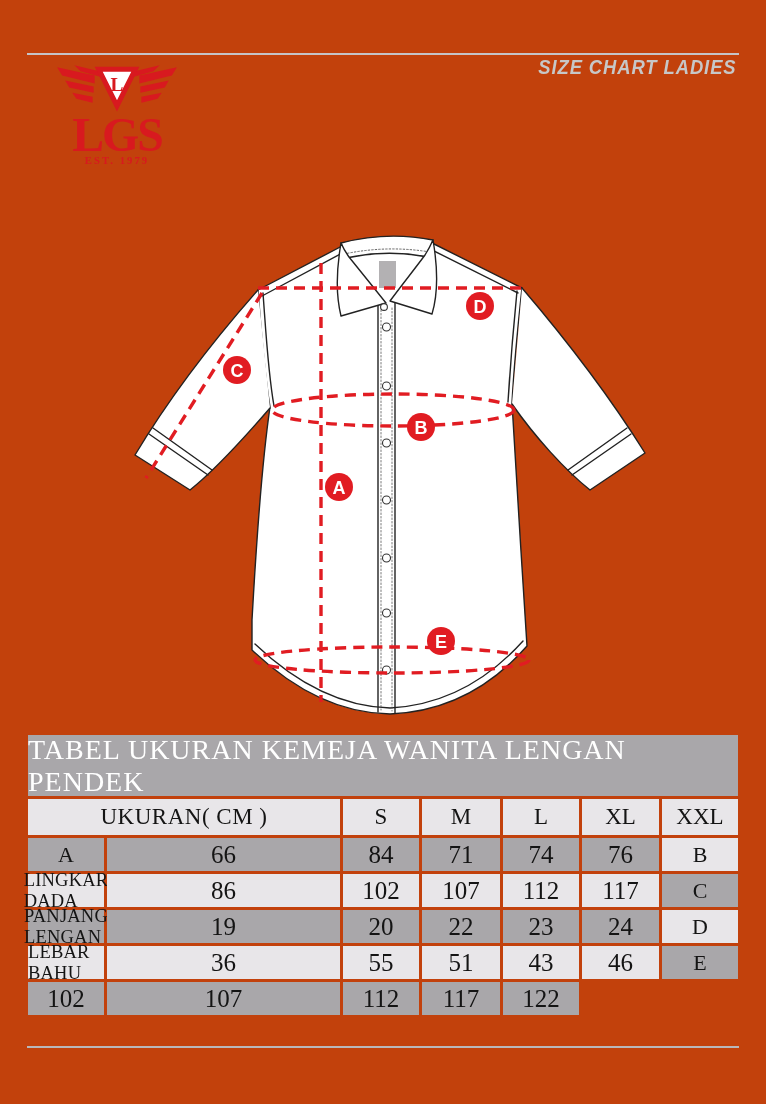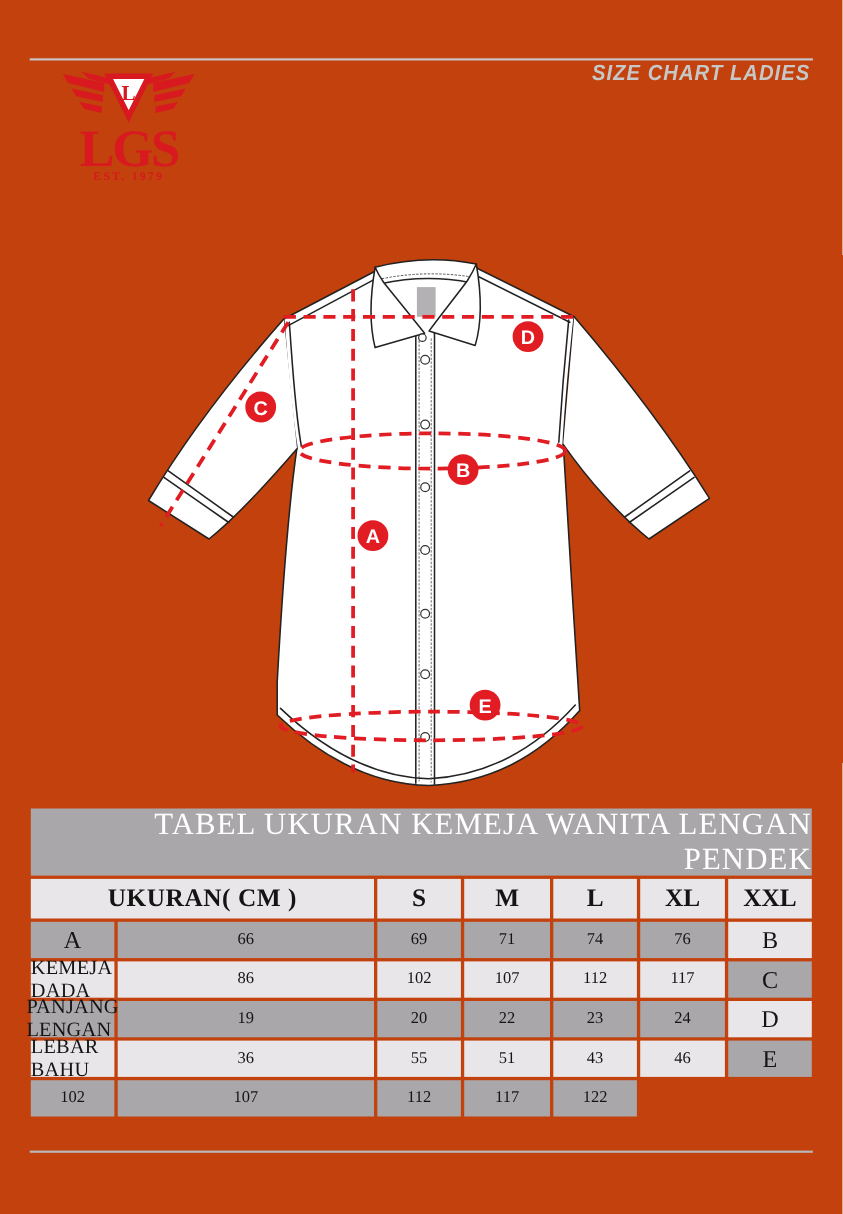--- a/index.html
+++ b/index.html
@@ -16,33 +16,33 @@
   .title-inner{display:inline-block;margin-left:20px;}
   h1.main-title{margin:0;font-size:47px;font-weight:bold;color:#141414;line-height:1.02;
       display:inline-block;transform:scaleX(.8);transform-origin:center top;
       border-bottom:3px solid #1a1a1a;padding:0 8px 5px 8px;letter-spacing:0;}
   .sub-title{margin-top:9px;font-size:34px;font-weight:bold;color:#141414;
       transform:scaleX(.8);transform-origin:center top;letter-spacing:0;}
   .shirt{position:absolute;left:120px;top:228px;}
   .size-table{position:absolute;left:28px;top:735px;width:710px;}
   .table-title{height:61px;background:#a9a7aa;color:#ffffff;display:flex;align-items:center;
       justify-content:center;font-family:"Liberation Serif",serif;font-size:28px;
-      letter-spacing:1px;text-align:right;}
+      letter-spacing:1px;}
   #table-grid{margin-top:3px;display:grid;gap:3px;
       grid-template-columns:76px 233px 76px 78px 76px 77px 76px;
       grid-template-rows:36px 33px 33px 33px 33px 33px;}
   .cell{display:flex;align-items:center;justify-content:center;
       font-family:"Liberation Serif",serif;color:#141414;}
   .cell.dark{background:#a9a7aa;}
   .cell.light{background:#e8e6e9;}
-  .cell.head{font-weight:bold;font-size:23px;}
+  .cell.head{font-weight:normal;font-size:23px;}
   .cell.unit{letter-spacing:.5px;}
   .cell.letter{font-size:22px;}
   .cell.label{font-size:18.5px;letter-spacing:.2px;}
-  .cell.value{font-size:15px;}
+  .cell.value{font-size:25px;}
 </style>
 </head>
 <body>
 
 <div class="page">
 
   <div class="rule top"></div>
 
   <div class="watermark">SIZE CHART LADIES</div>
 
@@ -144,26 +144,26 @@
     <div class="table-title">TABEL UKURAN KEMEJA WANITA LENGAN PENDEK</div>
     <div id="table-grid">
         <div class="cell light head unit" style="grid-column: 1 / span 2;">UKURAN( CM )</div>
         <div class="cell light head">S</div>
         <div class="cell light head">M</div>
         <div class="cell light head">L</div>
         <div class="cell light head">XL</div>
         <div class="cell light head">XXL</div>
         <div class="cell dark letter">A</div>
         <div class="cell dark value">66</div>
-        <div class="cell dark value">69</div>
+        <div class="cell dark value">84</div>
         <div class="cell dark value">71</div>
         <div class="cell dark value">74</div>
         <div class="cell dark value">76</div>
         <div class="cell light letter">B</div>
-        <div class="cell light label">KEMEJA DADA</div>
+        <div class="cell light label">LINGKAR DADA</div>
         <div class="cell light value">86</div>
         <div class="cell light value">102</div>
         <div class="cell light value">107</div>
         <div class="cell light value">112</div>
         <div class="cell light value">117</div>
         <div class="cell dark letter">C</div>
         <div class="cell dark label">PANJANG LENGAN</div>
         <div class="cell dark value">19</div>
         <div class="cell dark value">20</div>
         <div class="cell dark value">22</div>

